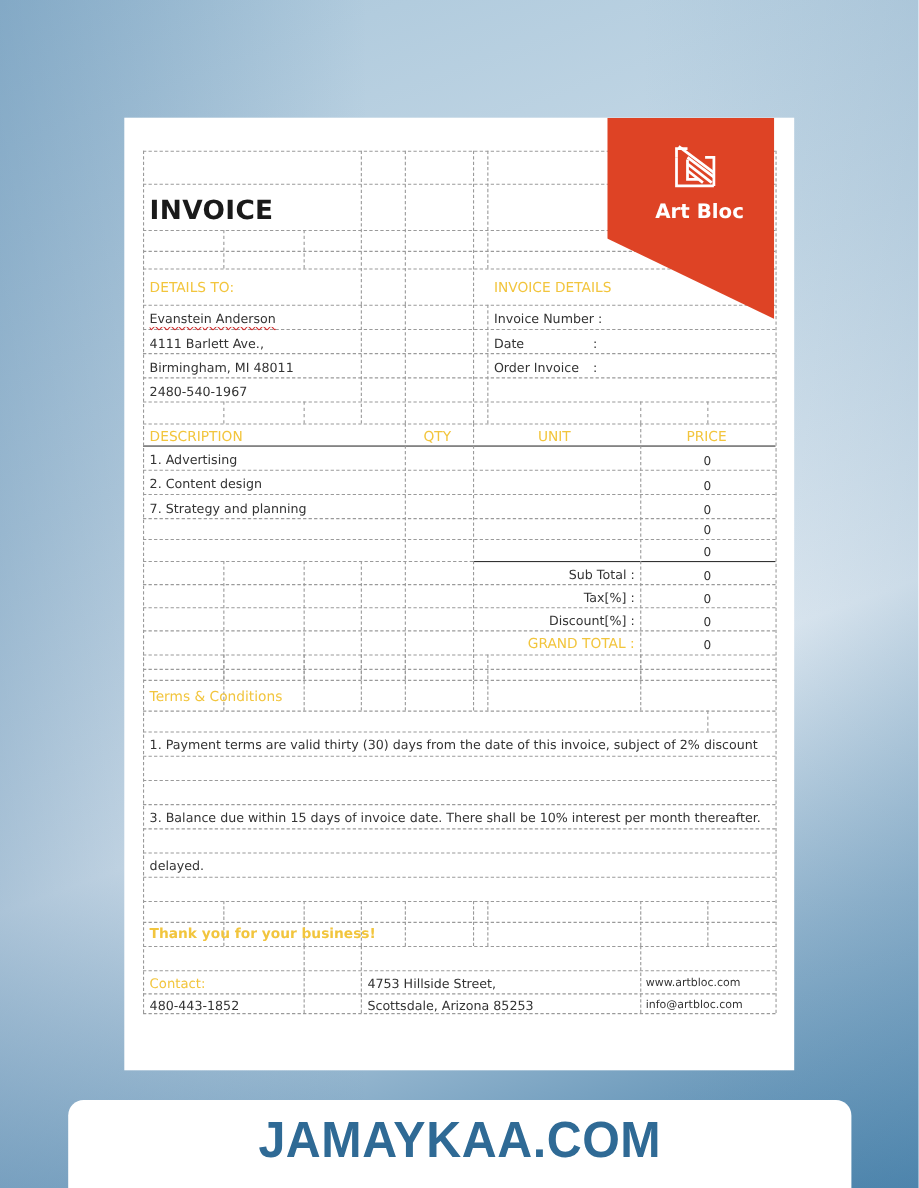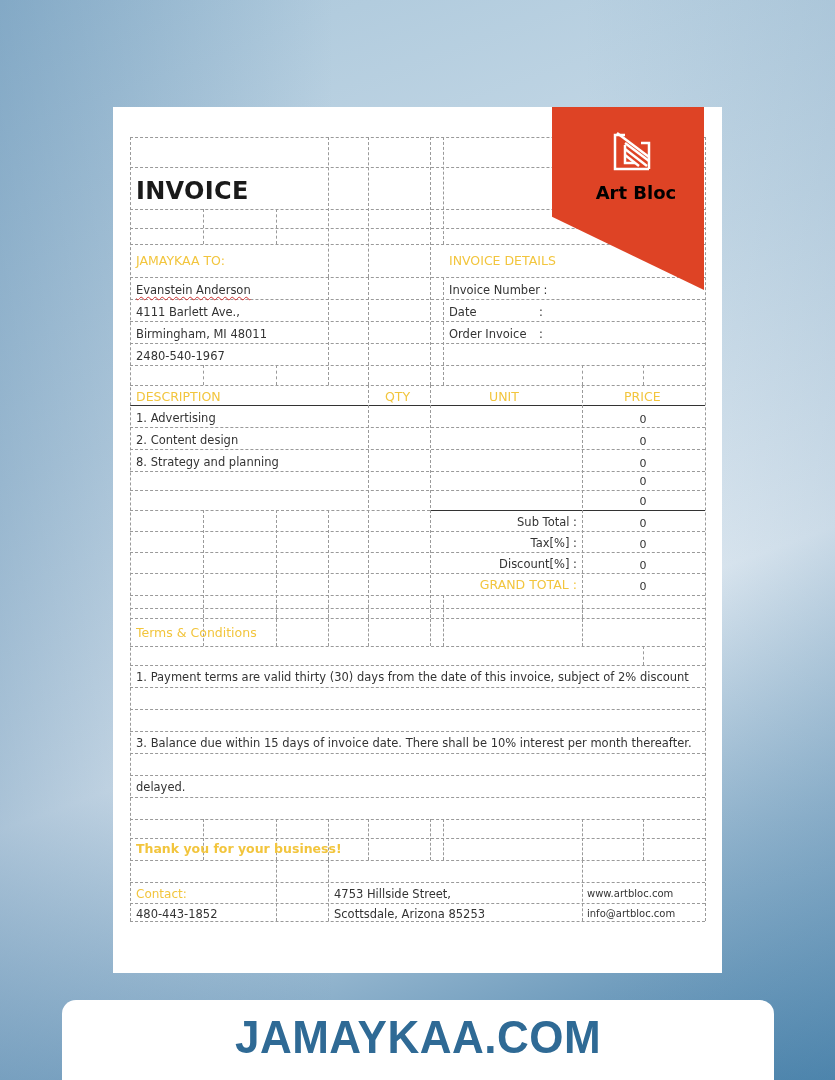--- a/index.html
+++ b/index.html
@@ -29,21 +29,21 @@
     font-family:"DejaVu Sans", sans-serif; letter-spacing:0.3px;
   }
   .squig { text-decoration: underline wavy #d03030; text-decoration-thickness:1px; text-underline-offset:2px;margin-top:14px; }
   .logo {
     position:absolute; left:439px; top:0; width:152px; height:183px;
     background:#de4325;
     clip-path: polygon(0 0, 100% 0, 100% 100%, 0 60%);
   }
   .logo-text {
     position:absolute; left:0; width:168px; top:75px; text-align:center;
-    color:#000000; font-weight:bold; font-size:18px; font-family:"DejaVu Sans", sans-serif;
+    color:#ffffff; font-weight:bold; font-size:18px; font-family:"DejaVu Sans", sans-serif;
   }
   .logo-icon { position:absolute; left:59px; top:24px; width:42px; height:42px; }
   .num { position:absolute; font-size:11px; color:#333; text-align:center; width:60px; font-family:"DejaVu Sans", sans-serif; }
   .right { text-align:right; }
   .banner {
     position:absolute; left:62px; top:1000px; width:712px; height:100px;
     background:#ffffff; border-radius:14px;
   }
   .banner-text {
     position:absolute; left:0; top:12px; width:712px; text-align:center;
@@ -134,21 +134,21 @@
     <div class="vline" style="left:300px; top:682px; height:41px"></div>
     <div class="vline" style="left:313px; top:682px; height:41px"></div>
     <div class="vline" style="left:452px; top:682px; height:41px"></div>
     <div class="vline" style="left:513px; top:682px; height:41px"></div>
     <div class="vline" style="left:146px; top:723px; height:61px"></div>
     <div class="vline" style="left:198px; top:723px; height:61px"></div>
     <div class="vline" style="left:452px; top:723px; height:61px"></div>
 
     <div class="title">INVOICE</div>
 
-    <div class="head-y" style="left:6px; top:116px">JAMAYKAA TO:</div>
+    <div class="head-y" style="left:6px; top:116px">DETAILS TO:</div>
     <div class="txt" style="left:6px; top:146px"><span class="squig">Evanstein Anderson</span></div>
     <div class="txt" style="left:6px; top:168px">4111 Barlett Ave.,</div>
     <div class="txt" style="left:6px; top:190px">Birmingham, MI 48011</div>
     <div class="txt" style="left:6px; top:212px">2480-540-1967</div>
 
     <div class="head-y" style="left:319px; top:116px">INVOICE DETAILS</div>
     <div class="txt" style="left:319px; top:146px">Invoice Number :</div>
     <div class="txt" style="left:319px; top:168px">Date</div>
     <div class="txt" style="left:409px; top:168px">:</div>
     <div class="txt" style="left:319px; top:190px">Order Invoice</div>
@@ -156,21 +156,21 @@
 
     <div class="head-y" style="left:6px; top:252px">DESCRIPTION</div>
     <div class="head-y" style="left:255px; top:252px">QTY</div>
     <div class="head-y" style="left:359px; top:252px">UNIT</div>
     <div class="head-y" style="left:494px; top:252px">PRICE</div>
 
     <div class="txt" style="left:6px; top:274px">1.  Advertising</div>
     <div class="num" style="left:483px; top:276px">0</div>
     <div class="txt" style="left:6px; top:296px">2. Content design</div>
     <div class="num" style="left:483px; top:298px">0</div>
-    <div class="txt" style="left:6px; top:318px">8. Strategy and planning</div>
+    <div class="txt" style="left:6px; top:318px">7. Strategy and planning</div>
     <div class="num" style="left:483px; top:320px">0</div>
     <div class="num" style="left:483px; top:338px">0</div>
     <div class="num" style="left:483px; top:358px">0</div>
 
     <div class="txt right" style="left:300px; width:147px; top:378px">Sub Total :</div>
     <div class="num" style="left:483px; top:380px">0</div>
     <div class="txt right" style="left:300px; width:147px; top:399px">Tax[%] :</div>
     <div class="num" style="left:483px; top:401px">0</div>
     <div class="txt right" style="left:300px; width:147px; top:420px">Discount[%] :</div>
     <div class="num" style="left:483px; top:422px">0</div>

